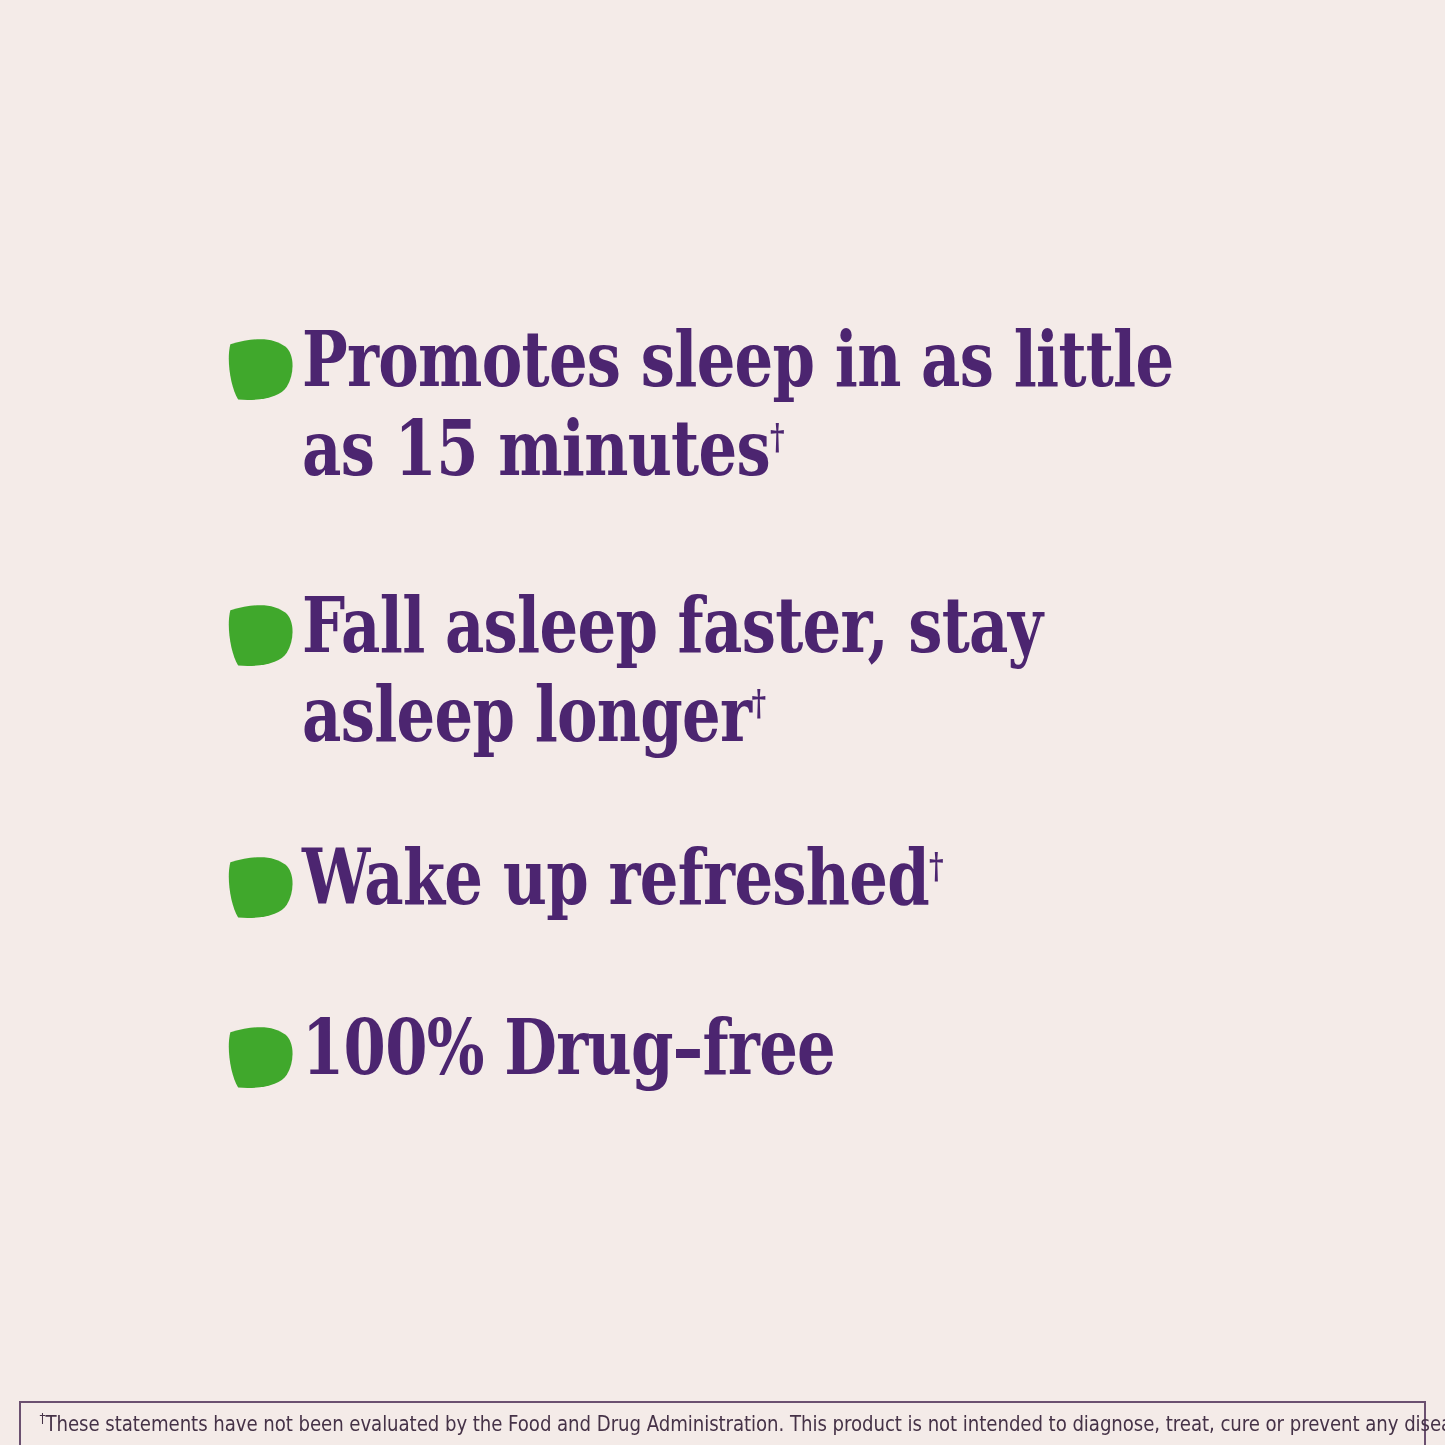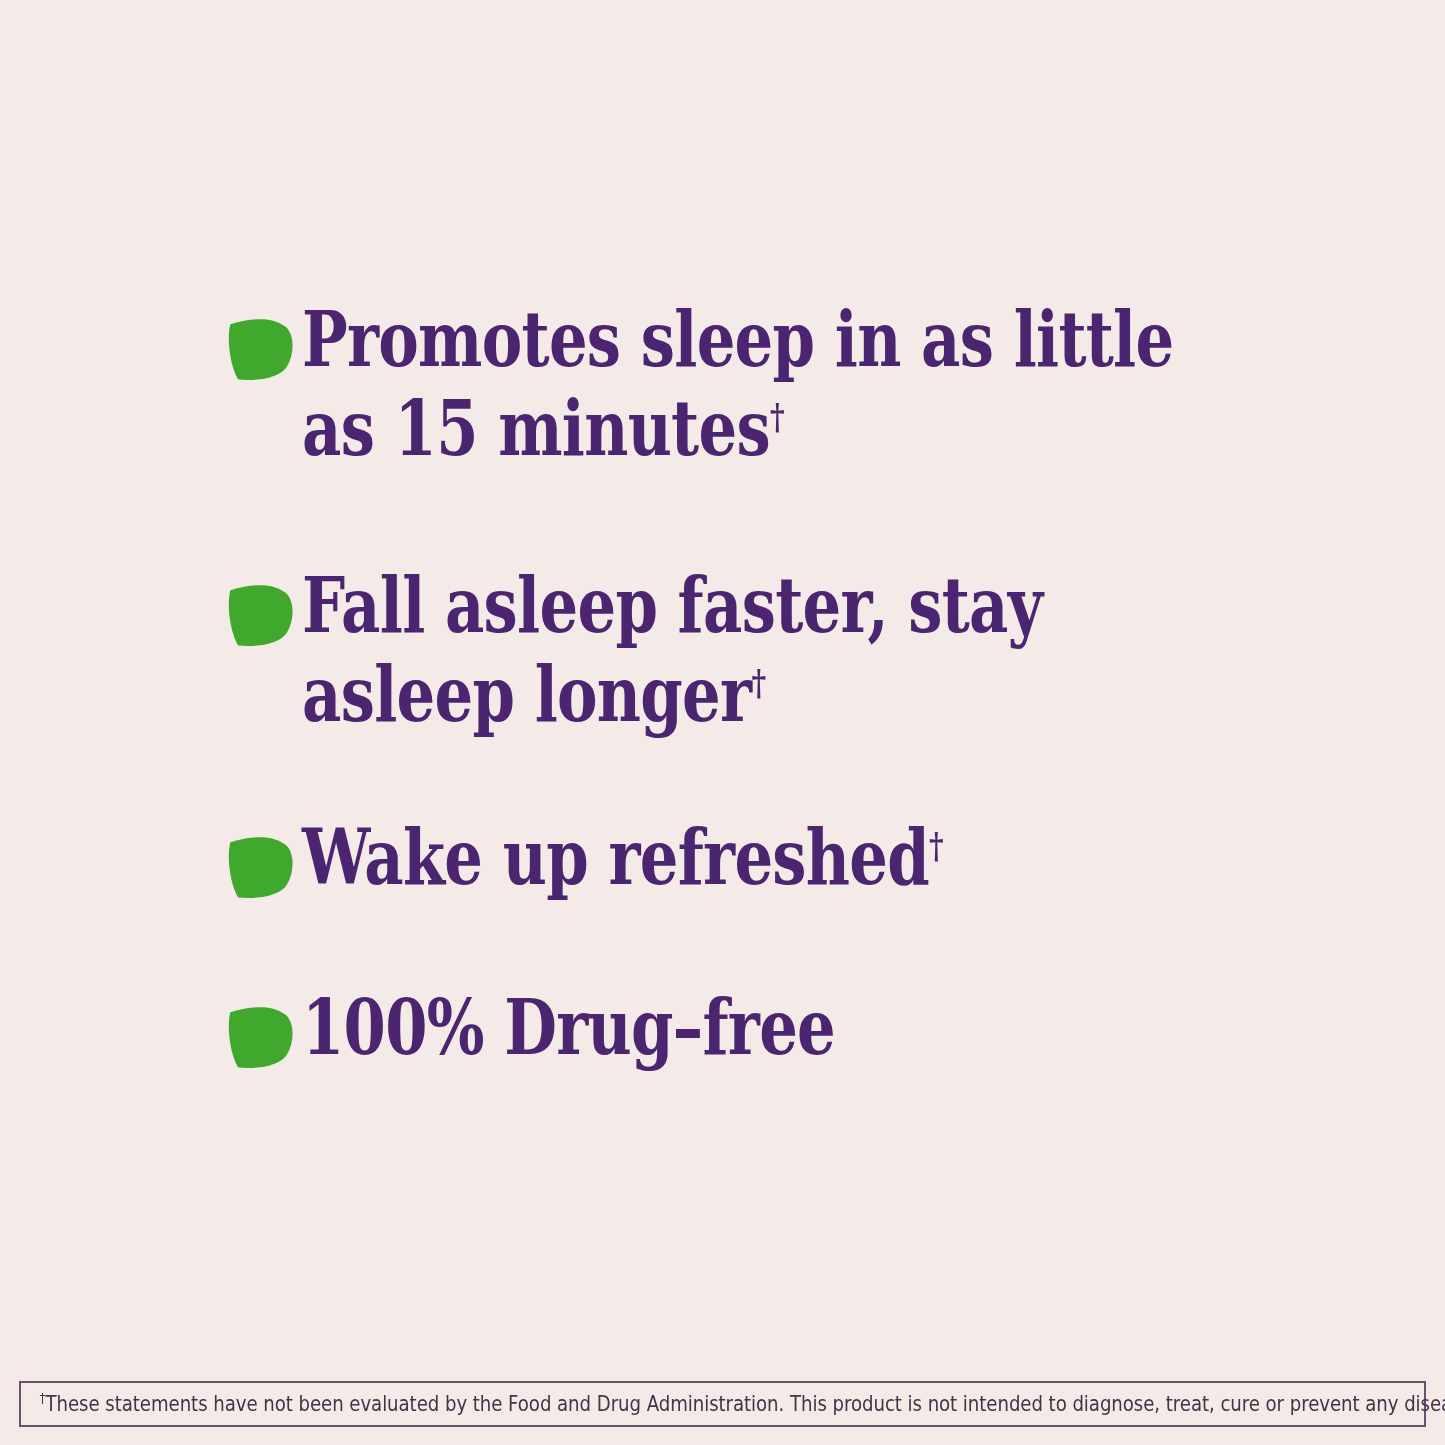--- a/index.html
+++ b/index.html
@@ -12,20 +12,21 @@
     background: #F4EBE8;
     font-family: "Liberation Serif", serif;
     overflow: hidden;
     position: relative;
   }
 
   #page {
     position: absolute;
     inset: 0;
     background: #F4EBE8;
+    margin-top: 20px;
   }
 
   
   #benefits {
     position: absolute;
     left: 228px;
     top: 296px;
     width: 1040px;
   }
 

